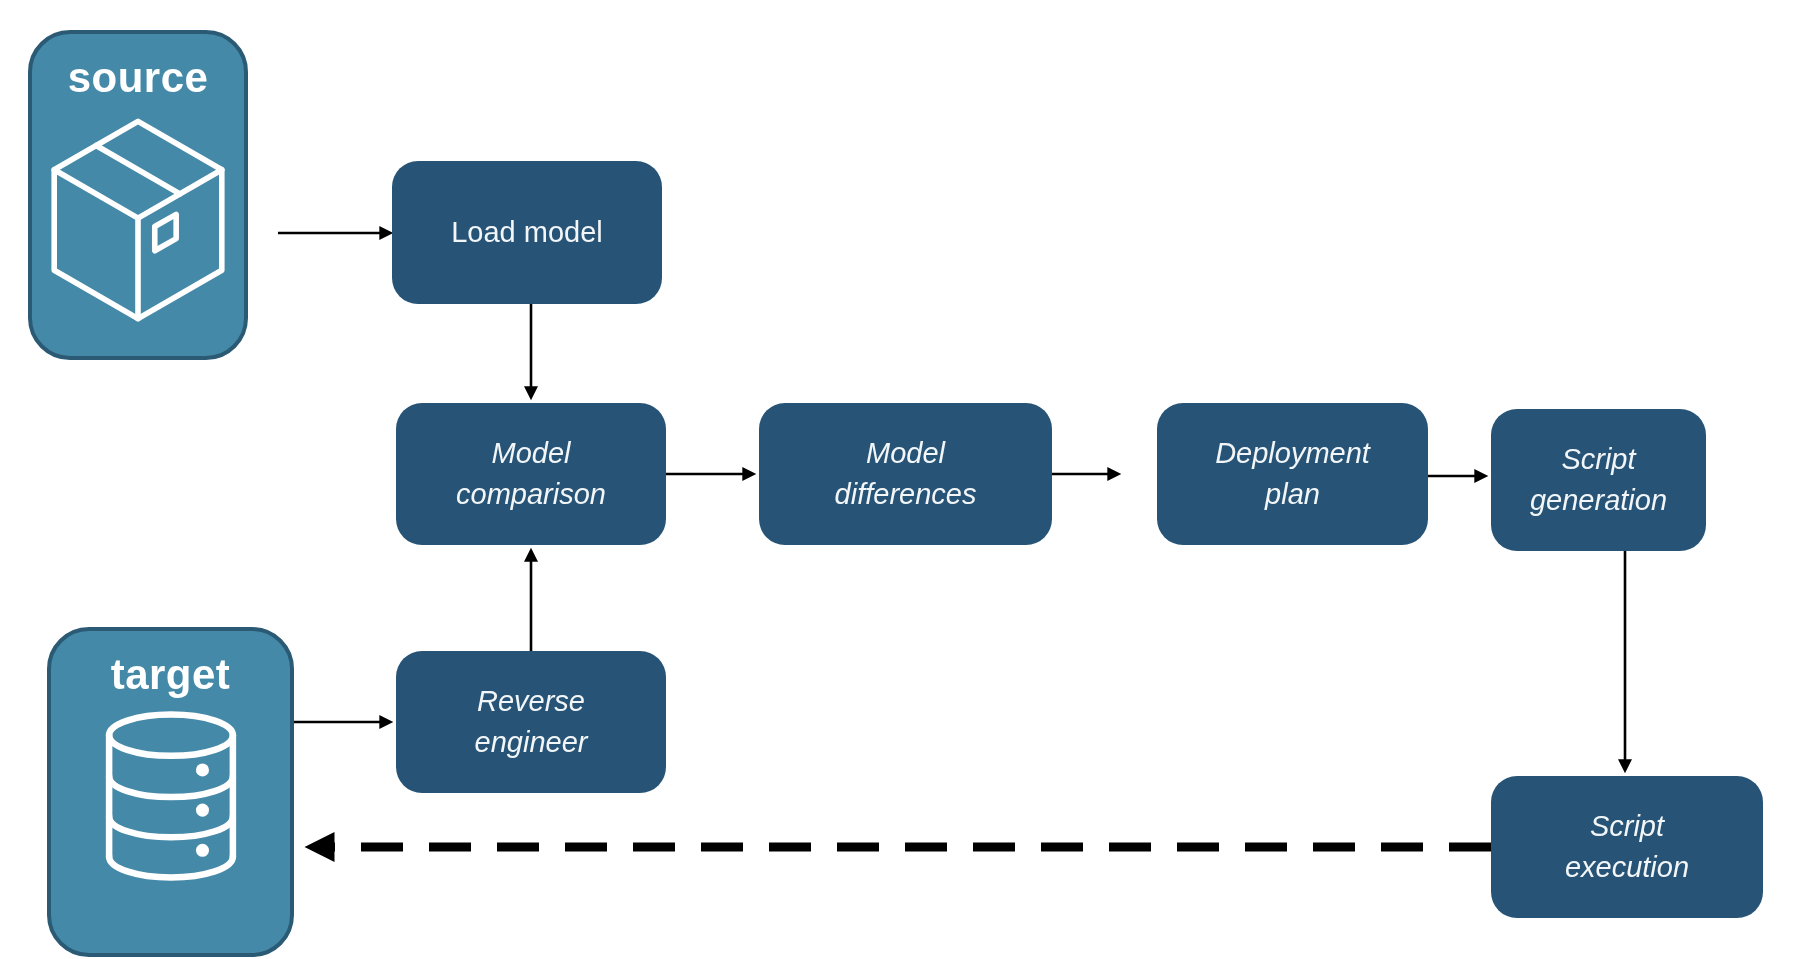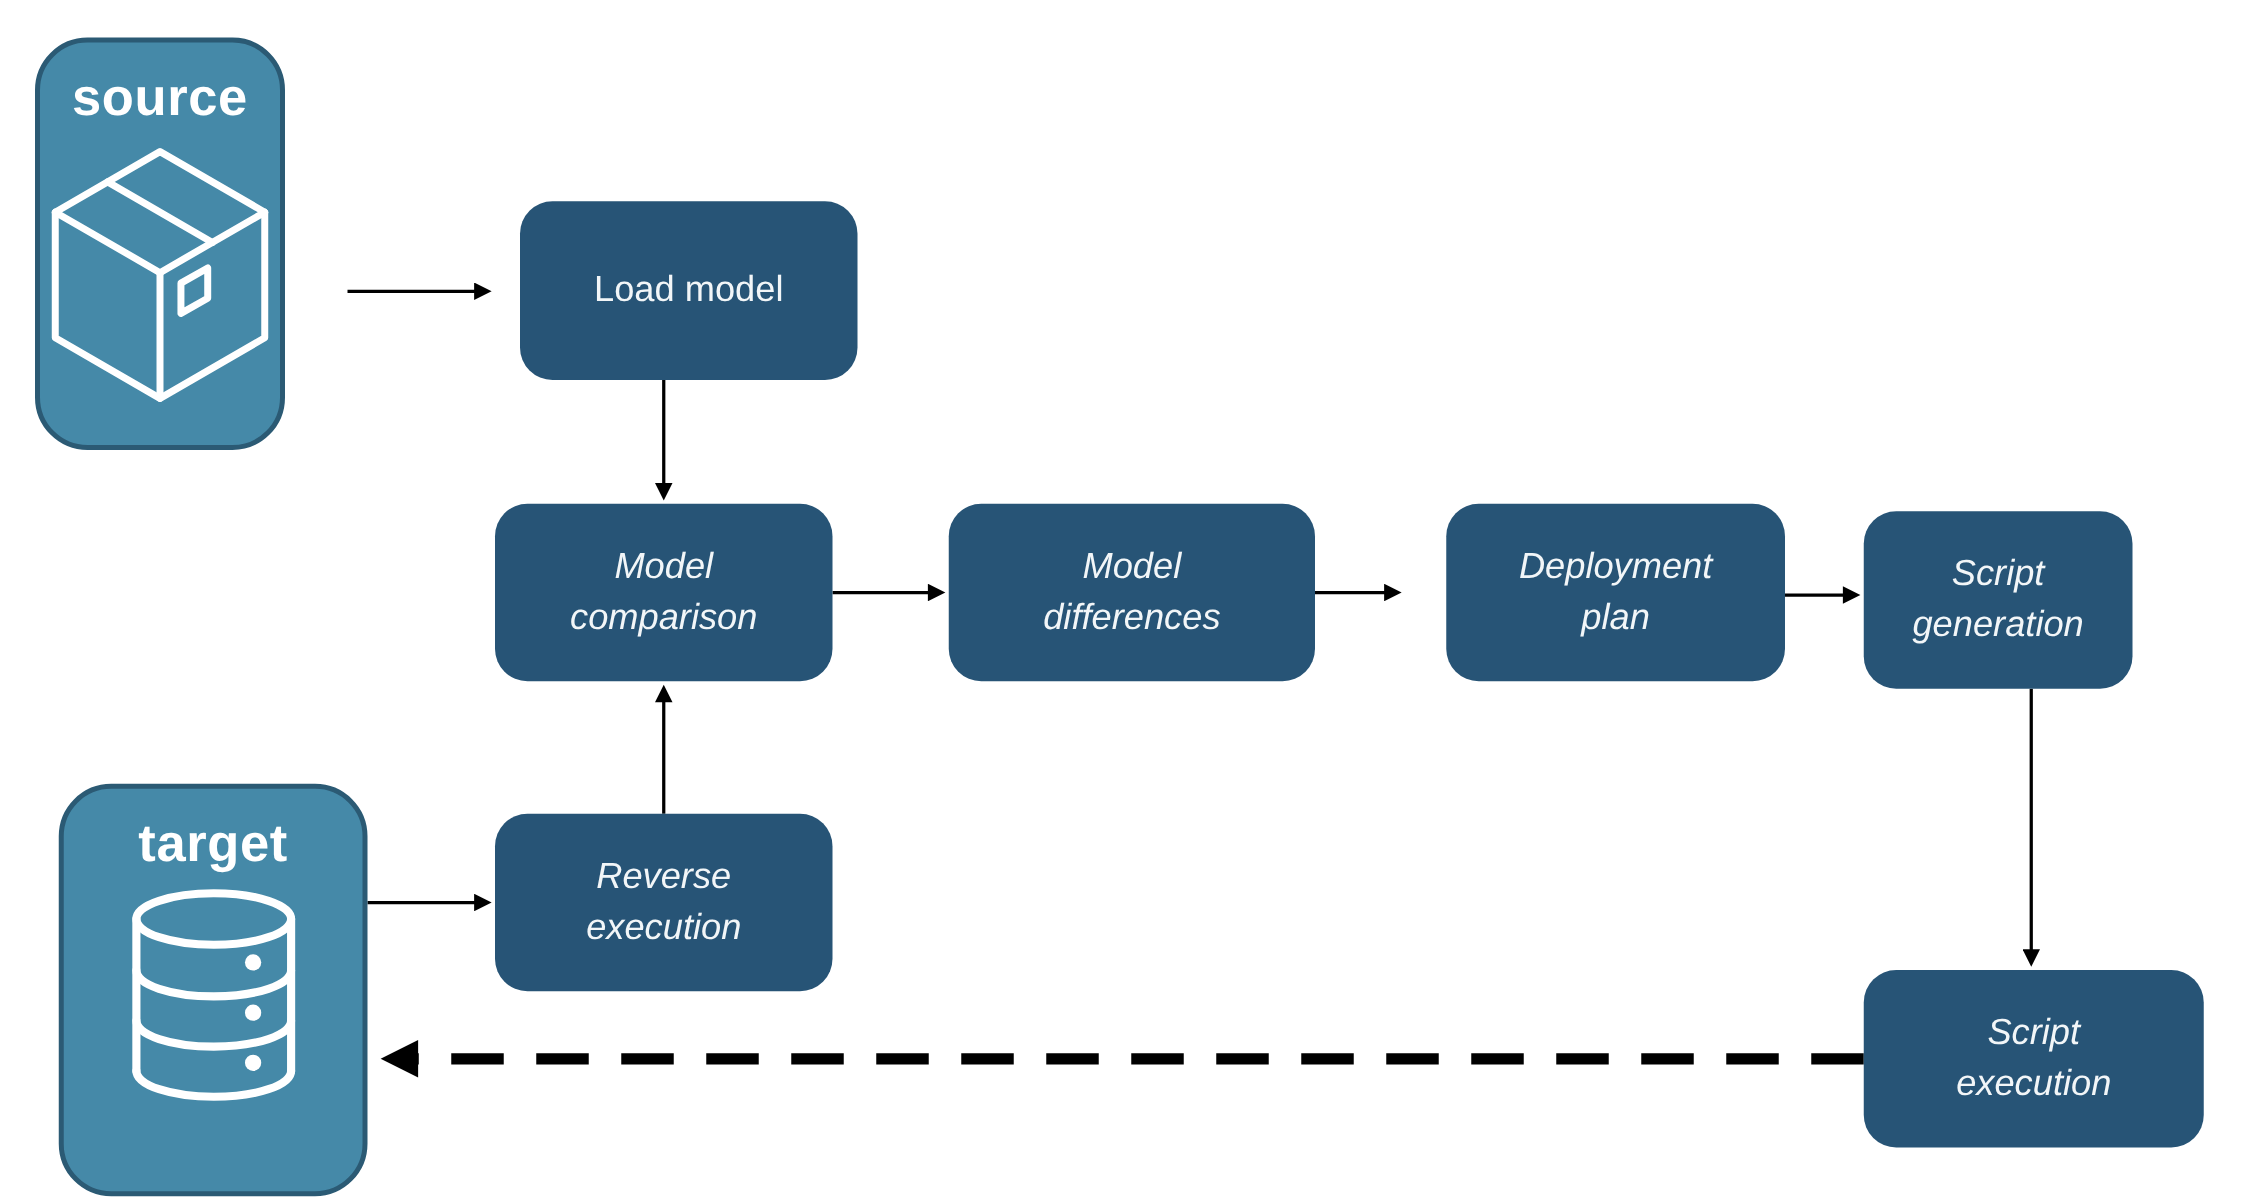--- a/index.html
+++ b/index.html
@@ -22,35 +22,35 @@
   .arrowhead{fill:var(--arrow);}
 
   .node{
     position:absolute;background:var(--process-fill);border-radius:26px;
     color:var(--process-text);display:flex;align-items:center;justify-content:center;
     text-align:center;font-size:29px;line-height:1.4;font-weight:400;
   }
   .node .lbl{display:block;}
   .node.two-line .lbl{max-width:205px;font-style:italic;}
 
-  #load-model{left:416px;top:161px;width:270px;height:143px;}
+  #load-model{left:392px;top:161px;width:270px;height:143px;}
   #model-comparison{left:396px;top:403px;width:270px;height:142px;}
   #model-differences{left:759px;top:403px;width:293px;height:142px;}
   #deployment-plan{left:1124px;top:403px;width:271px;height:142px;margin-left:33px;}
   #script-generation{left:1491px;top:409px;width:215px;height:142px;}
   #reverse-engineer{left:396px;top:651px;width:270px;height:142px;}
   #script-execution{left:1491px;top:776px;width:272px;height:142px;}
 
   .entity{
     position:absolute;background:var(--entity-fill);
     border:4px solid var(--entity-border);border-radius:42px;
     box-sizing:border-box;display:flex;flex-direction:column;align-items:center;
     color:var(--entity-text);
   }
-  #source{left:28px;top:30px;width:200px;height:330px;}
+  #source{left:28px;top:30px;width:220px;height:330px;}
   #target{left:47px;top:603px;width:247px;height:330px;margin-top:24px;}
   .entity-title{
     font-size:42px;font-weight:800;margin-top:20px;letter-spacing:0.5px;
   }
   .entity-icon{margin-top:10px;}
   .entity-icon svg{display:block;}
   .icon-stroke{stroke:#ffffff;stroke-width:6;fill:none;stroke-linejoin:round;stroke-linecap:round;}
   .icon-dot{fill:#ffffff;stroke:none;}
 </style>
 </head>
@@ -117,19 +117,19 @@
   <div class="node two-line" id="model-differences">
     <span class="lbl">Model differences</span>
   </div>
   <div class="node two-line" id="deployment-plan">
     <span class="lbl">Deployment plan</span>
   </div>
   <div class="node two-line" id="script-generation">
     <span class="lbl">Script generation</span>
   </div>
   <div class="node two-line" id="reverse-engineer">
-    <span class="lbl">Reverse execution</span>
+    <span class="lbl">Reverse engineer</span>
   </div>
   <div class="node two-line" id="script-execution">
     <span class="lbl">Script execution</span>
   </div>
 
 </div>
 
 </body></html>

